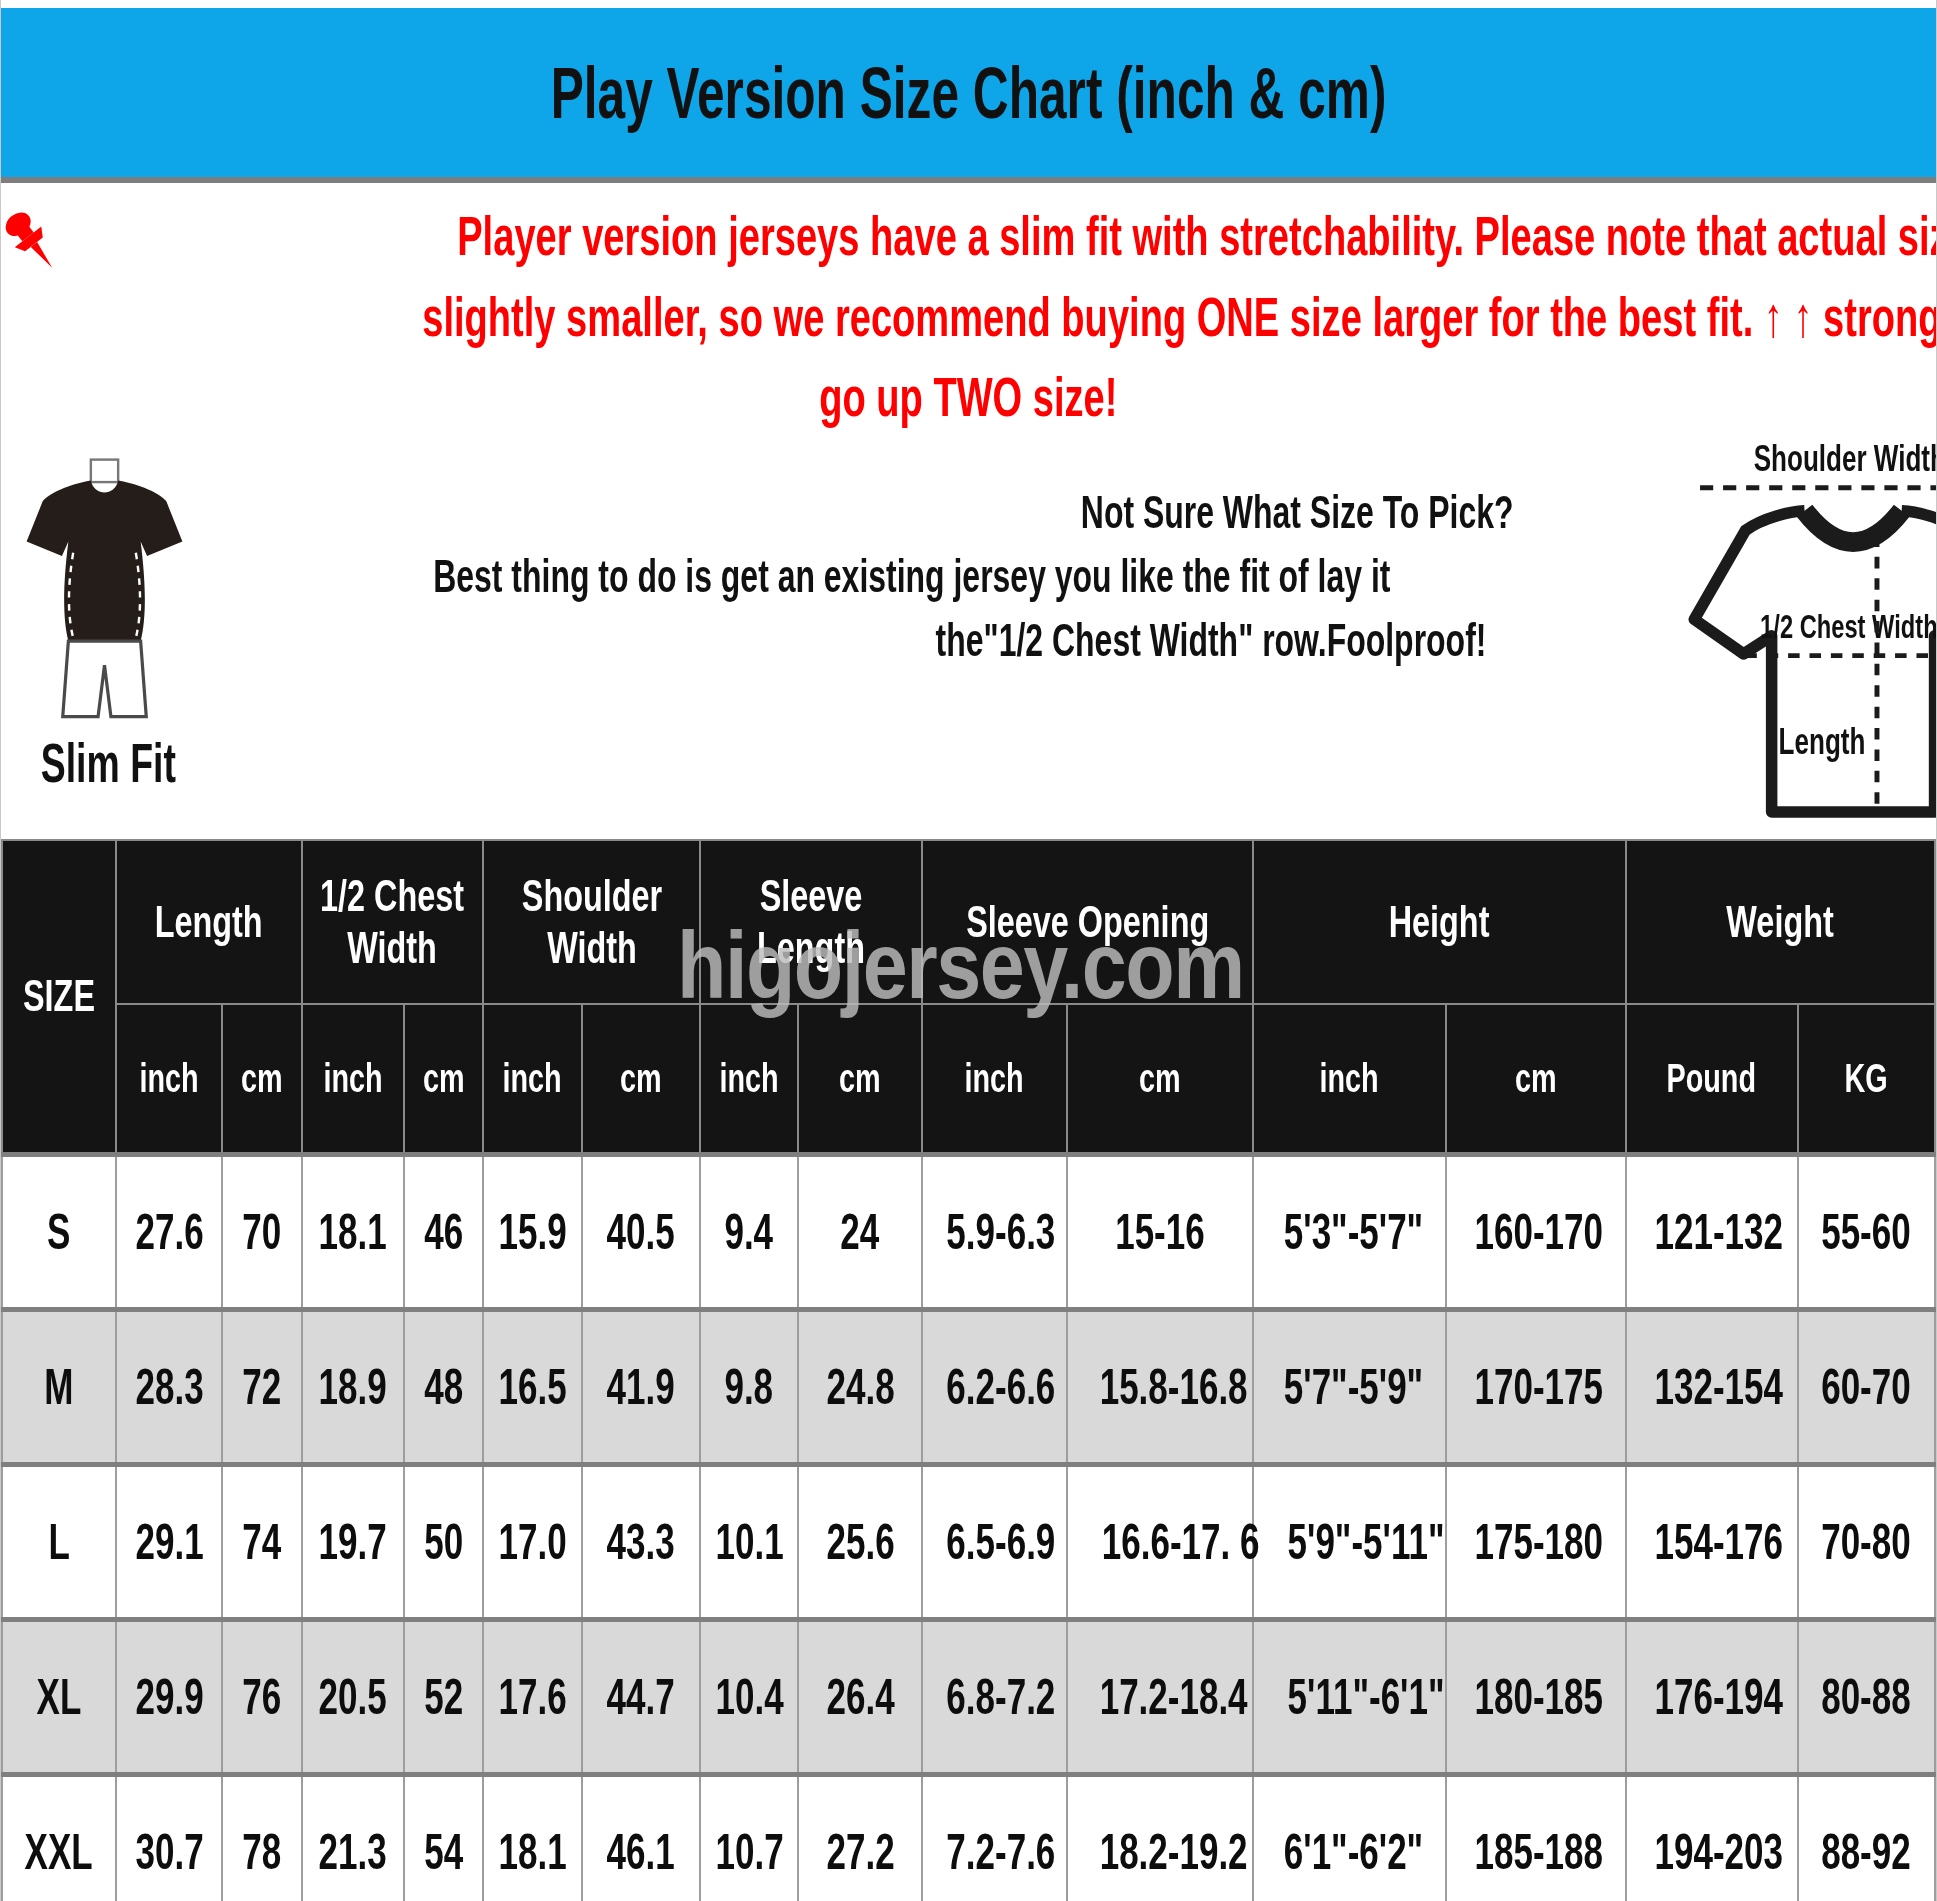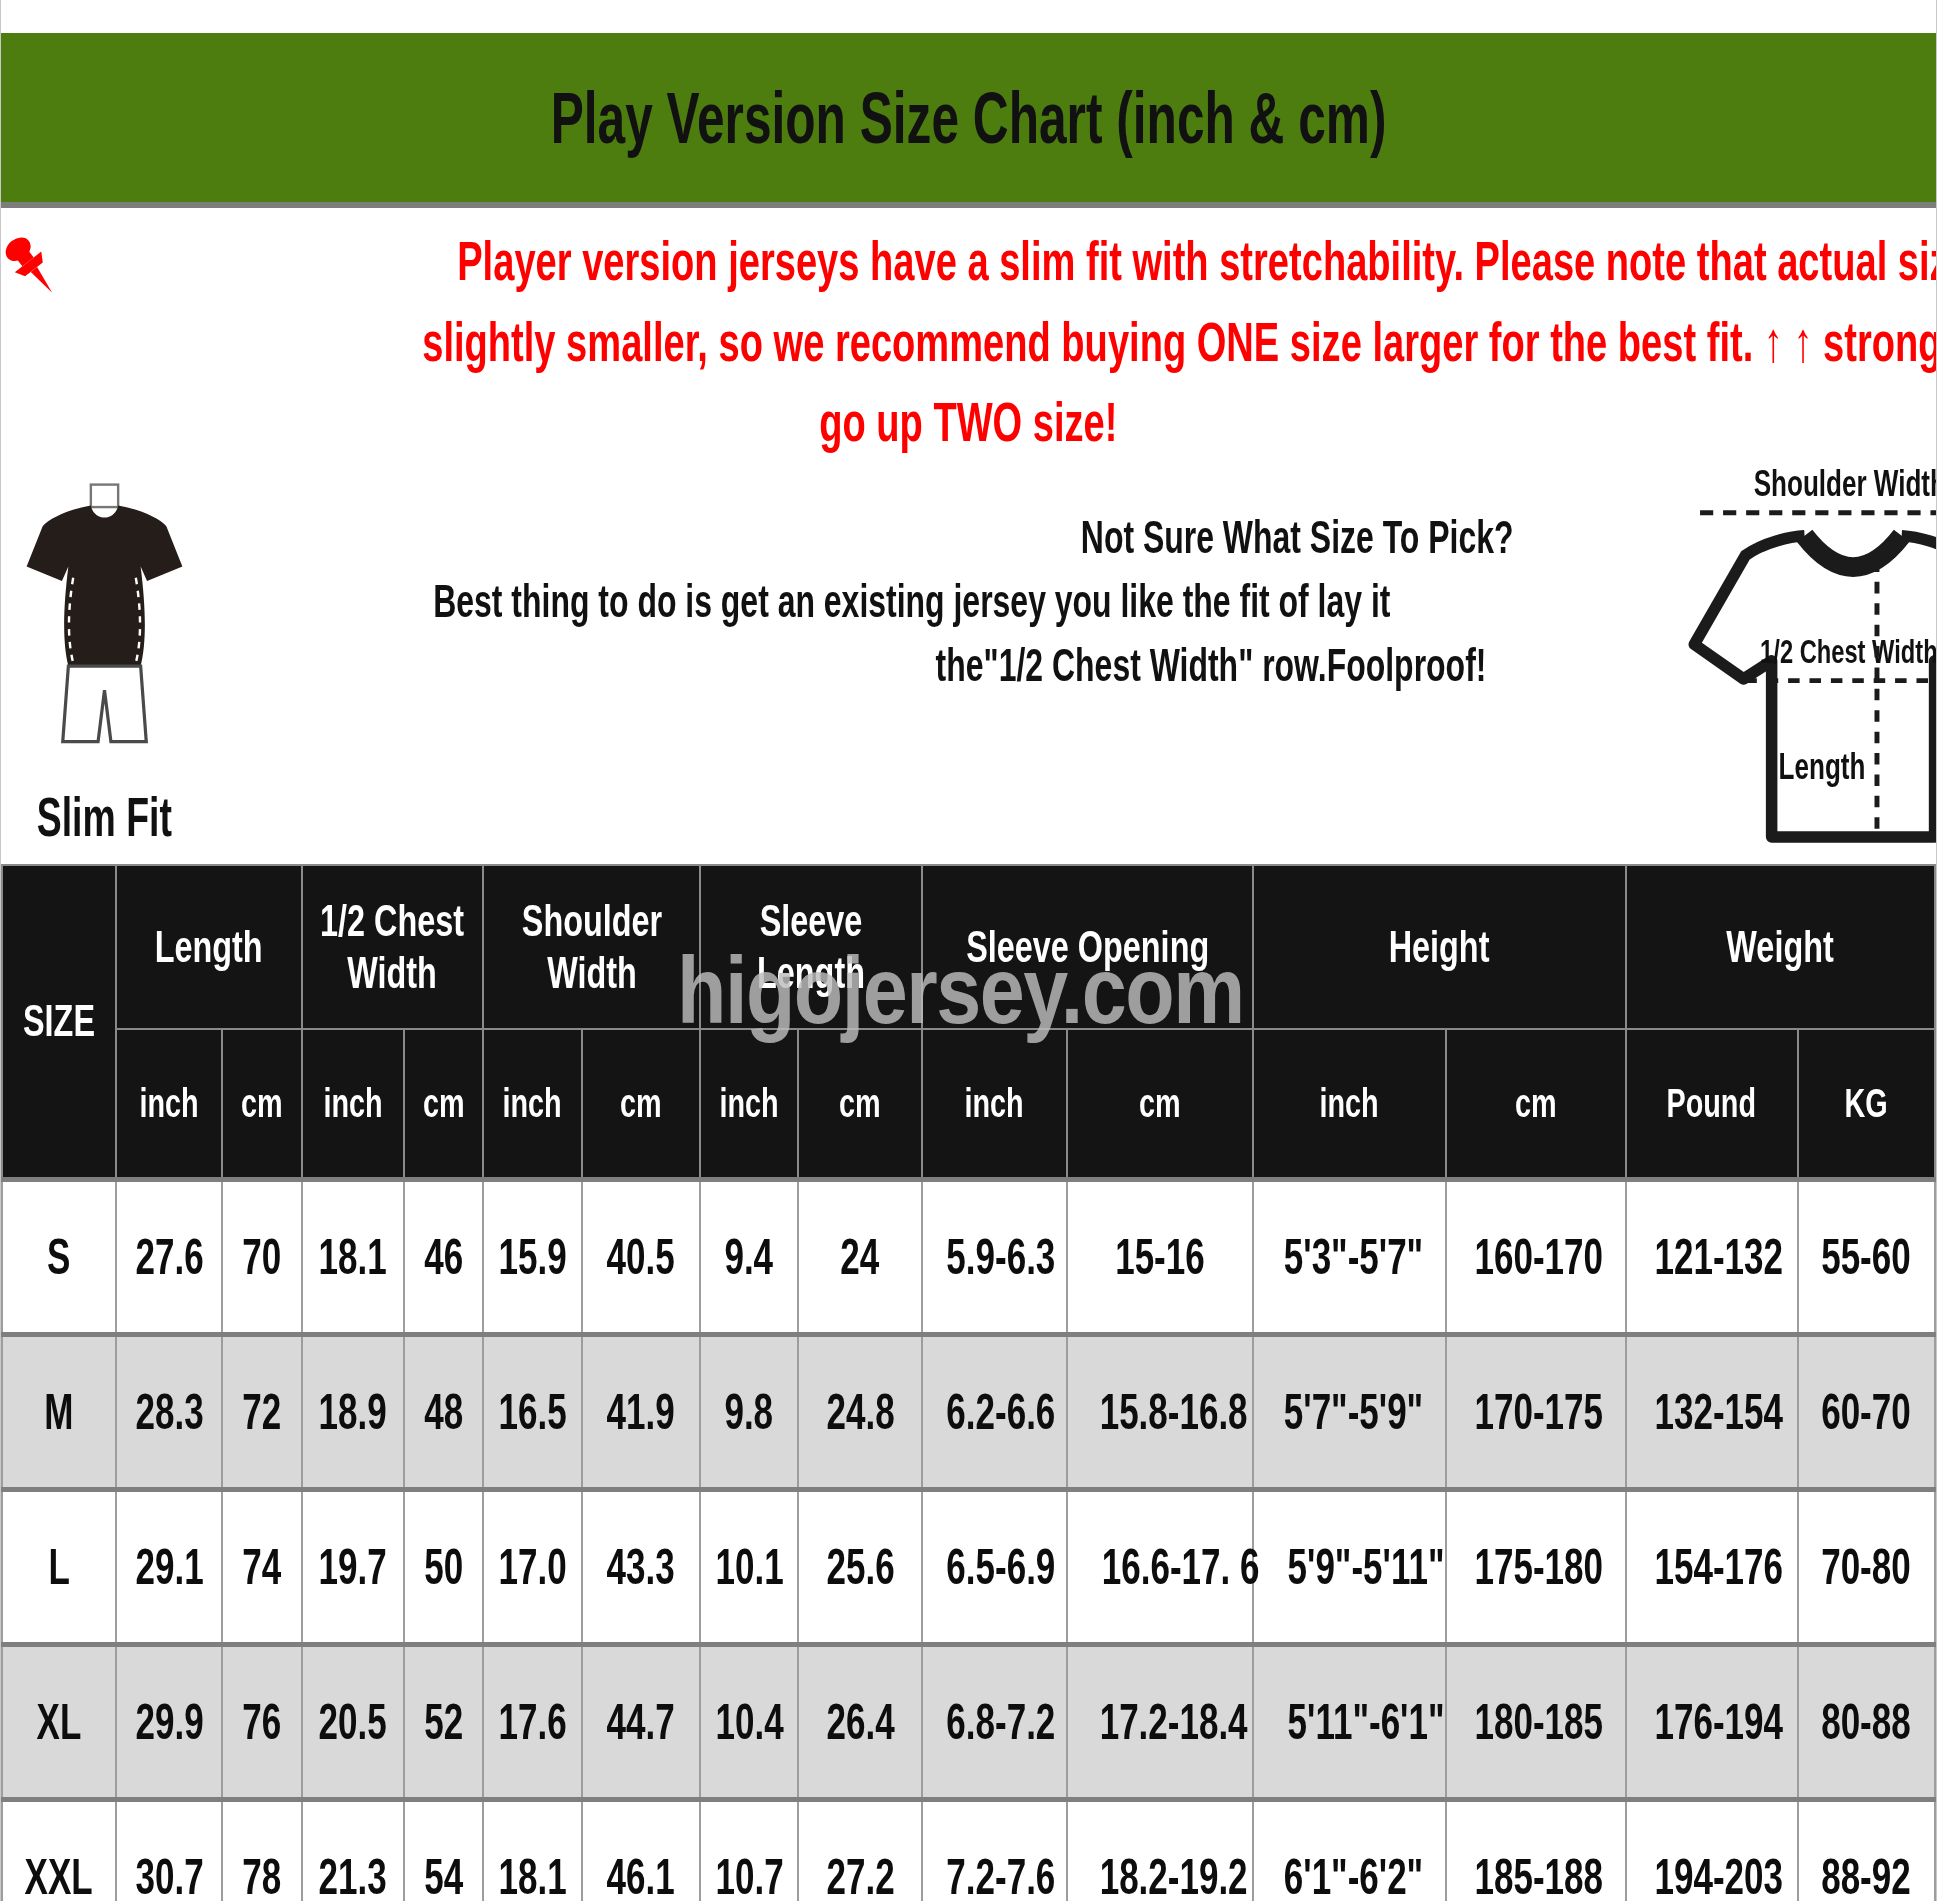--- a/index.html
+++ b/index.html
@@ -8,35 +8,34 @@
     font-family:"Liberation Sans", sans-serif; font-weight:bold; color:#111;
     border-left:1.7px solid #c9c9c9; border-right:1.7px solid #c9c9c9;
     padding-top:8.3px; overflow:hidden; position:relative; background:#fff;
   }
   
   .cx  { display:inline-block; transform:scaleX(0.68); transform-origin:50% 50%; white-space:nowrap; }
   .cxw { display:inline-block; transform:scaleX(0.72); transform-origin:50% 50%; white-space:normal; width:138%; margin-left:-19%; }
 
   
   .title-bar {
-    background:#4d7c0f; height:169px; line-height:169px; text-align:center;
+    background:#0ea5e9; height:169px; line-height:169px; text-align:center;
     border-bottom:6.6px solid #7d7d7d;
-    margin-top:25px;
   }
   .title-bar h1 { margin:0; font-size:73px; letter-spacing:0; display:inline; }
 
   
   .notice { text-align:center; padding-top:13.2px; color:#fe0000; }
   .notice-line { font-size:56px; line-height:80px; white-space:nowrap; }
   .pin { display:inline-block; width:58px; height:76px; vertical-align:-21.5px; margin-right:0px; }
 
   
   .middle { display:flex; height:402px; align-items:flex-start; }
   .fit-col { width:355px; text-align:center; padding-top:21.5px; }
-  .fit-label { font-size:55px; margin-top:34px; }
+  .fit-label { font-size:55px; margin-top:5px;text-align:right; }
   .guide-col { flex:1; text-align:right; padding-top:43px; }
   .guide-line { font-size:47px; line-height:64px; white-space:nowrap; }
   .diagram-col { width:459px; padding-top:3.3px; text-align:left; }
   .diagram-col svg { display:block; margin-left:5px; }
   .svg-label { font-weight:bold; fill:#111; }
 
   
   .table-wrap { position:relative; }
   .watermark {
     position:absolute; left:676px; top:73px; z-index:3; pointer-events:none;

